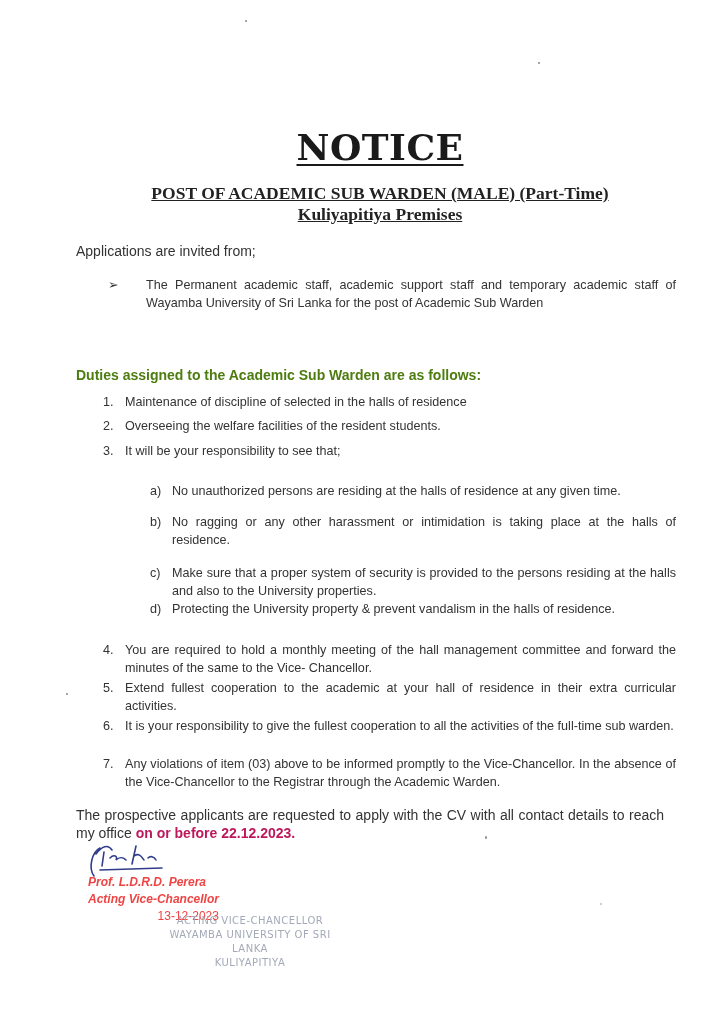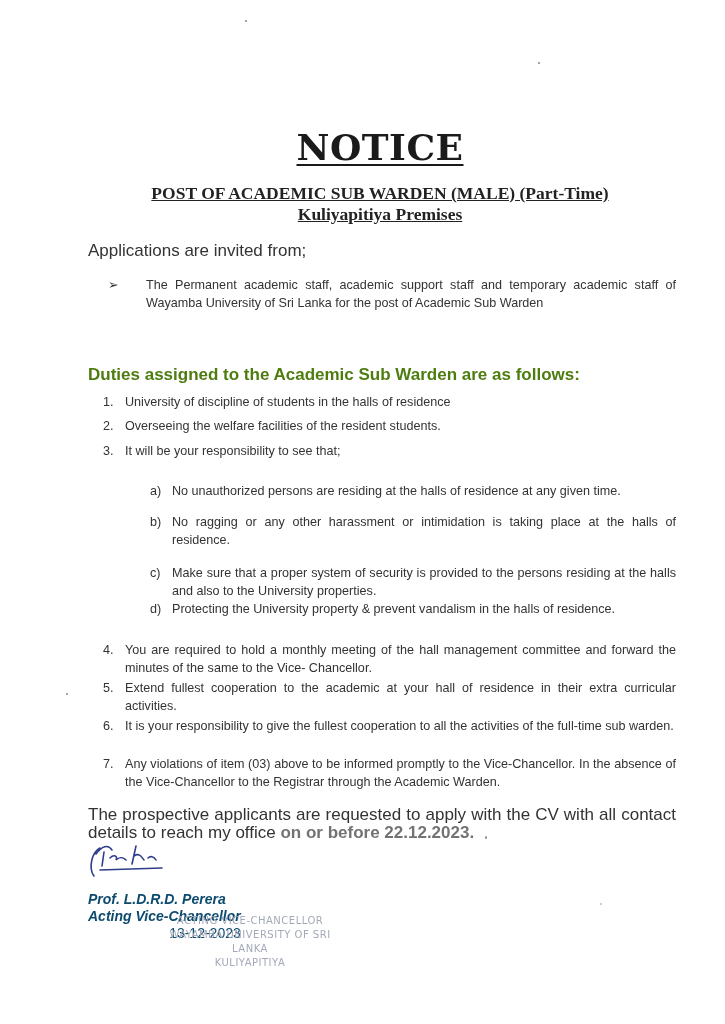--- a/index.html
+++ b/index.html
@@ -16,36 +16,36 @@
       color: #1a1a1a; letter-spacing: 0.5px;
     }
     .subtitle {
       position: absolute; left: 0; width: 760px; text-align: center;
       font-family: "Liberation Serif", serif; font-weight: bold; font-size: 17.5px;
       text-decoration: underline; color: #222;
     }
     .sub1 { top: 183px; }
     .sub2 { top: 204px; }
     .body-text {
-      position: absolute; left: 88px; width: 588px;
-      font-family: "Liberation Sans", sans-serif; font-size: 17px; line-height: 18px; color: #333;
+      position: absolute; left: 76px; width: 588px;
+      font-family: "Liberation Sans", sans-serif; font-size: 14px; line-height: 18px; color: #333;
     }
     .justify { text-align: justify; }
     .bullet { position: absolute; left: 108px; width: 568px; font-family: "Liberation Sans", sans-serif; font-size: 12.6px; line-height: 18px; color: #333; }
     .bullet .mark { position: absolute; left: 0; top: 0; }
     .bullet .txt { margin-left: 38px; text-align: justify; }
     .heading { font-weight: bold; color: #4d7c0f; }
     .num-item { position: absolute; left: 103px; width: 573px; font-family: "Liberation Sans", sans-serif; font-size: 12.6px; line-height: 18px; color: #333; }
     .num-item .n { position: absolute; left: 0; top: 0; }
     .num-item .t { margin-left: 22px; text-align: justify; }
     .sub-item { position: absolute; left: 150px; width: 526px; font-family: "Liberation Sans", sans-serif; font-size: 12.6px; line-height: 18px; color: #333; }
     .sub-item .n { position: absolute; left: 0; top: 0; }
     .sub-item .t { margin-left: 22px; text-align: justify; }
-    .bold { font-weight: bold; color: #737373; }
-    .sig-block { position: absolute; left: 88px; top: 874px; font-family: "Liberation Sans", sans-serif; font-size: 14px; line-height: 17px; color: #0c4a6e; margin-top: 17px; }
+    .bold { font-weight: bold; color: #be185d; }
+    .sig-block { position: absolute; left: 88px; top: 874px; font-family: "Liberation Sans", sans-serif; font-size: 12px; line-height: 17px; color: #ef4444; }
     .sig-block .it { font-style: italic; font-weight: bold; }
     .sig-block .date { font-weight: normal; font-style: normal; text-align: right; }
     .signature { position: absolute; left: 86px; top: 840px; width: 90px; height: 40px; }
     .stamp {
       position: absolute; left: 150px; top: 914px; width: 200px; text-align: center;
       font-family: "DejaVu Sans", sans-serif; font-size: 10px; line-height: 14px; color: #a3a9b8; letter-spacing: 0.5px;
     }
     .speck { position: absolute; background: #888; border-radius: 50%; }
   </style>
 </head>
@@ -62,21 +62,21 @@
   <div class="bullet" style="top:276px;">
     <span class="mark">➢</span>
     <div class="txt">The Permanent academic staff, academic support staff and temporary academic staff of Wayamba University of Sri Lanka for the post of Academic Sub Warden</div>
   </div>
 
 
   <div class="body-text heading" style="top:366px;">Duties assigned to the Academic Sub Warden are as follows:</div>
 
   <div class="num-item" style="top:393px;">
     <span class="n">1.</span>
-    <div class="t">University of discipline of students in the halls of residence</div>
+    <div class="t">Maintenance of discipline of selected in the halls of residence</div>
   </div>
   <div class="num-item" style="top:417px;">
     <span class="n">2.</span>
     <div class="t">Overseeing the welfare facilities of the resident students.</div>
   </div>
   <div class="num-item" style="top:442px;">
     <span class="n">3.</span>
     <div class="t">It will be your responsibility to see that;</div>
   </div>
 

